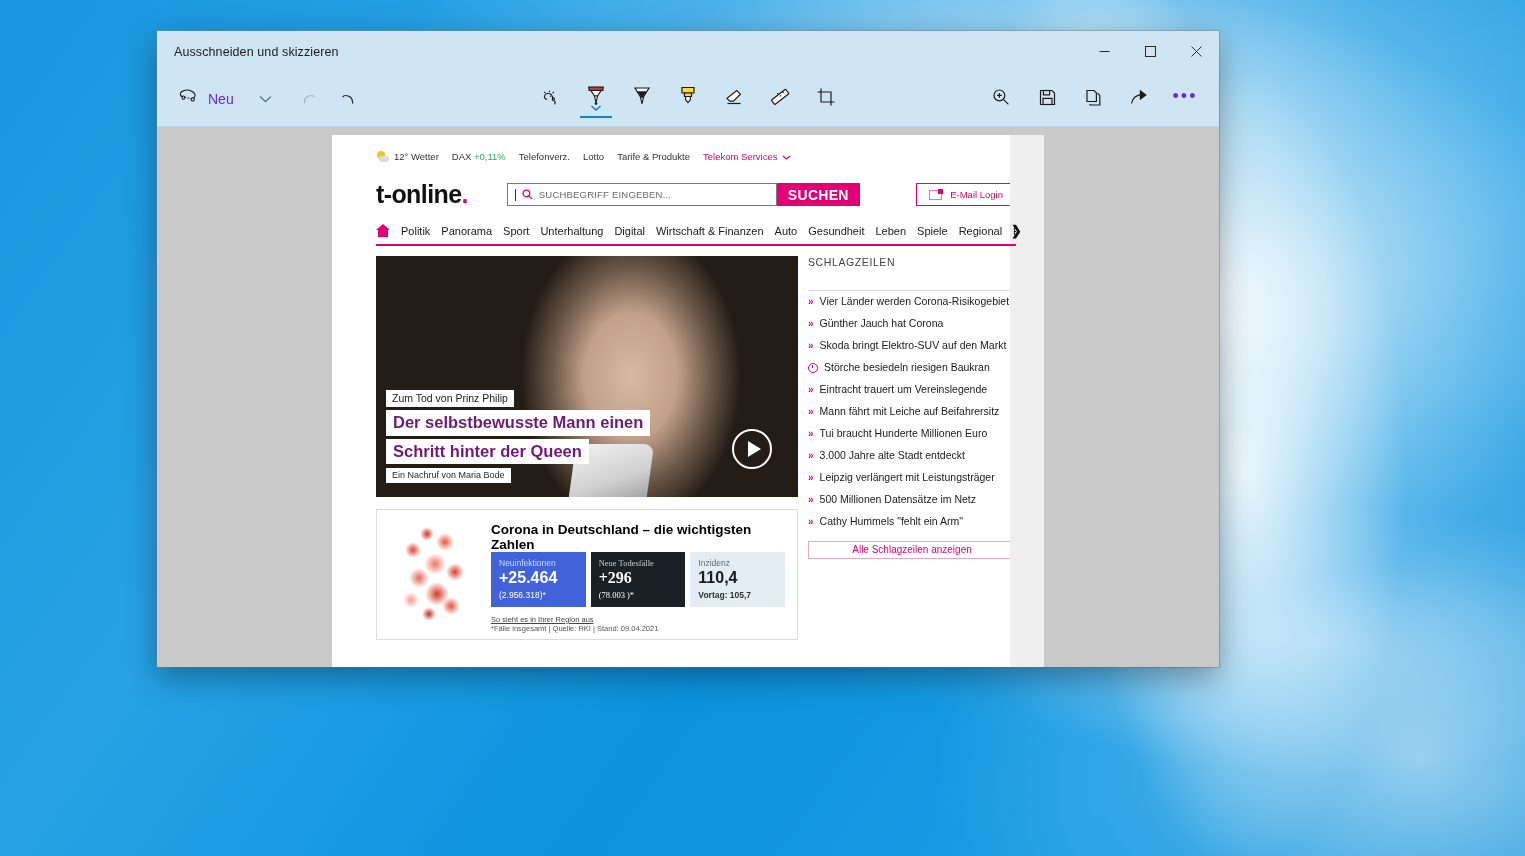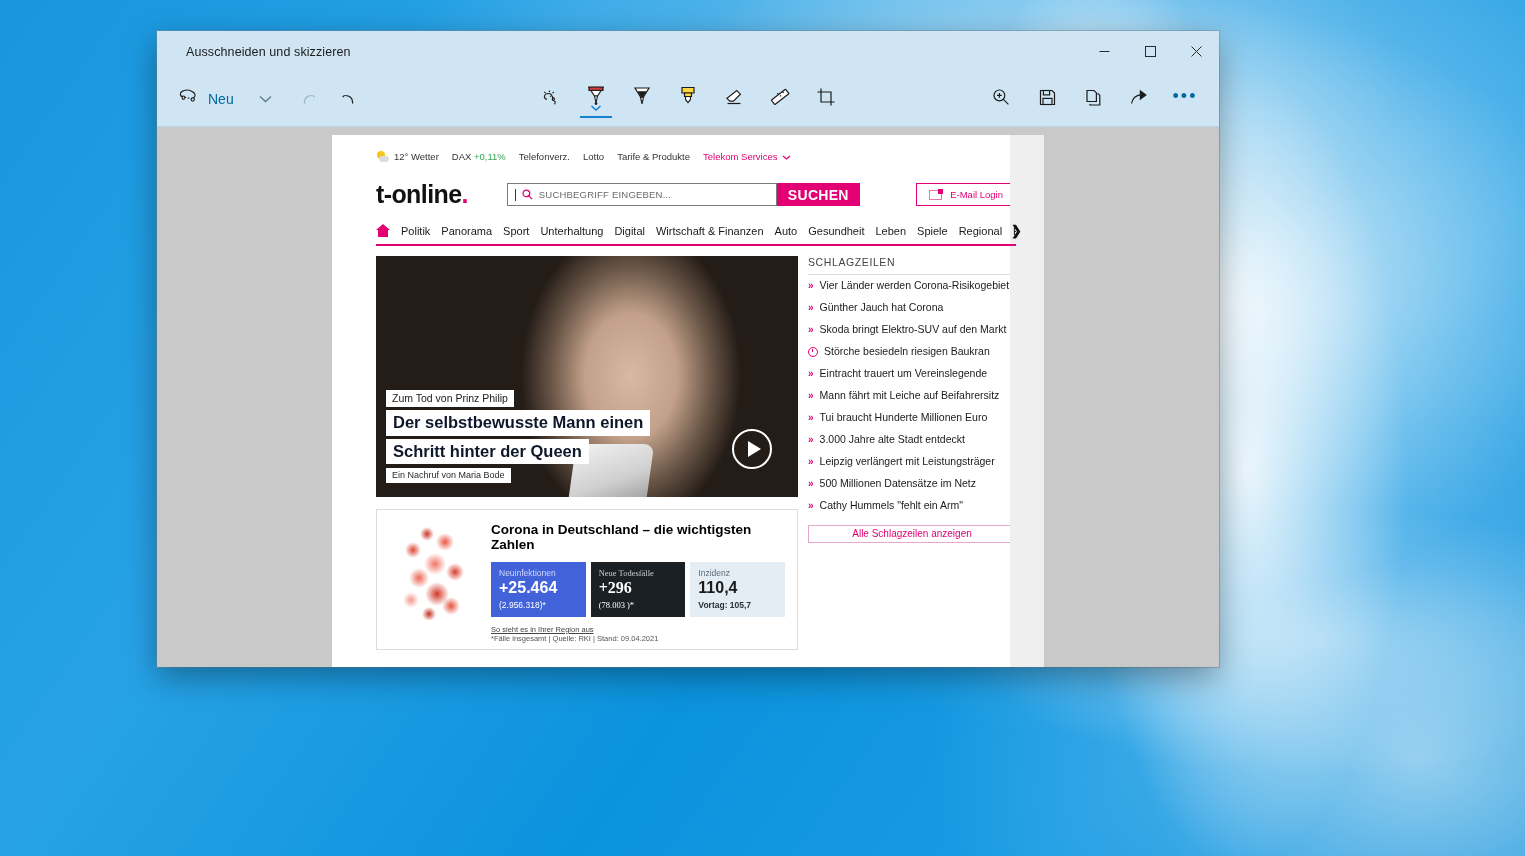--- a/index.html
+++ b/index.html
@@ -26,21 +26,21 @@
   
   .window {
     position: absolute; left: 157px; top: 31px;
     width: 1062px; height: 636px;
     background: #d6e9f5;
     box-shadow: 0 10px 30px rgba(0,0,0,0.35), 0 0 0 1px rgba(120,150,170,0.5);
     display: flex; flex-direction: column;
   }
   .titlebar {
     height: 41px; background: #cfe5f3;
-    display: flex; align-items: center; flex: none; padding-left: 12px;
+    display: flex; align-items: center; flex: none;
   }
   .title-text {
     margin-left: 17px; font-size: 12.5px; color: #1b1b1b; letter-spacing: 0.1px;
   }
   .title-spacer { flex: 1; }
   .win-btn {
     width: 46px; height: 41px; display: flex; align-items: center; justify-content: center;
     color: #2a2a2a;
   }
   .win-btn svg { display: block; }
@@ -51,21 +51,21 @@
     flex: none; position: relative; border-bottom: 1px solid #b8d5e7;
   }
   .tb-left { display: flex; align-items: center; padding-left: 12px; gap: 2px; }
   .tb-center {
     position: absolute; left: 50%; transform: translateX(-50%);
     display: flex; align-items: center; gap: 6px;
   }
   .tb-right { margin-left: auto; display: flex; align-items: center; padding-right: 14px; gap: 6px; }
   .tb-item {
     height: 40px; min-width: 40px; display: flex; align-items: center; justify-content: center;
-    color: #0369a1; position: relative; padding: 0 6px;
+    color: #6d28d9; position: relative; padding: 0 6px;
   }
   .tb-item.disabled { color: #9ab4c4; }
   .tb-new { gap: 8px; padding: 0 10px; }
   .tb-new .label { font-size: 14px; }
   .tb-item.selected::after {
     content: ""; position: absolute; left: 4px; right: 4px; bottom: 1px;
     height: 2px; background: #1782cd;
   }
   .tool-chevron {
     position: absolute; bottom: 4px; left: 50%; transform: translateX(-50%);
@@ -176,41 +176,41 @@
     content: ""; position: absolute; left: 196px; top: 188px; width: 78px; height: 60px;
     background: linear-gradient(160deg, #f2f2f2 0%, #cfcfcf 60%, #9a9a9a 100%);
     transform: skewX(-8deg); border-radius: 4px 10px 0 0;
   }
   .hero-cap { position: absolute; left: 10px; bottom: 14px; z-index: 3; }
   .kicker {
     display: inline-block; background: #fff; color: #1a1a1a; font-size: 10.5px;
     padding: 2px 6px 3px 6px;
   }
   .head-line {
-    display: block; background: #fff; color: #0f172a; font-size: 16.5px; font-weight: bold;
+    display: block; background: #fff; color: #701a75; font-size: 16.5px; font-weight: bold;
     padding: 3px 7px 4px 7px; margin-top: 3px; width: fit-content; line-height: 1.12;
   }
   .byline {
     display: inline-block; background: #fff; color: #2b2b2b; font-size: 9px;
     padding: 2px 6px 3px 6px; margin-top: 3px;
   }
   .play-btn {
     position: absolute; right: 26px; bottom: 28px; width: 40px; height: 40px;
     border: 2.5px solid #fff; border-radius: 50%; z-index: 3;
     display: flex; align-items: center; justify-content: center;
   }
   .play-btn::after {
     content: ""; width: 0; height: 0; margin-left: 4px;
     border-left: 13px solid #fff; border-top: 8px solid transparent; border-bottom: 8px solid transparent;
   }
 
   
   .side-title {
     font-size: 10.5px; color: #444; letter-spacing: 0.6px;
-    padding-bottom: 6px; border-bottom: 1px solid #dcdcdc;
+    padding-bottom: 22px; border-bottom: 1px solid #dcdcdc;
   }
   .hl-list { list-style: none; }
   .hl-item {
     display: flex; align-items: flex-start; gap: 6px;
     font-size: 10.5px; color: #1a1a1a; padding: 4px 0 4.5px 0; line-height: 1.25;
   }
   .chev { color: #e20074; font-weight: bold; font-size: 10px; flex: none; line-height: 1.35; }
   .clock {
     width: 10px; height: 10px; border: 1.4px solid #e20074; border-radius: 50%;
     position: relative; flex: none; margin-top: 1.5px;
@@ -244,21 +244,21 @@
       radial-gradient(circle 8px at 22px 80px, #ef9a8e 0%, rgba(239,154,142,0) 100%),
       radial-gradient(circle 9px at 62px 86px, #da5444 0%, rgba(218,84,68,0) 100%),
       radial-gradient(circle 7px at 40px 94px, #b83224 0%, rgba(184,50,36,0) 100%);
   }
   .map-clip {
     position: absolute; inset: 0;
     background: linear-gradient(180deg, rgba(255,255,255,0) 0%, rgba(255,255,255,0) 100%);
   }
   .corona-body { flex: 1; }
   .corona-title { font-size: 13.5px; font-weight: bold; color: #000000; margin-top: 2px; }
-  .stats { display: flex; gap: 5px; margin-top: 10px; }
+  .stats { display: flex; gap: 5px; }
   .stat { flex: 1; padding: 6px 8px 7px 8px; }
   .stat .lbl { font-size: 8.5px; }
   .stat .val { font-size: 16px; font-weight: bold; margin-top: 2px; line-height: 1.05; }
   .stat .sub { font-size: 8.5px; margin-top: 3px; }
   .stat.blue { background: #4162d8; color: #fff; }
   .stat.blue .lbl { color: #cfd9ff; }
   .stat.dark { background: #1b2025; color: #fff; font-family: Liberation Serif, serif; }
   .stat.dark .lbl { color: #c7ccd1; }
   .stat.light { background: #e4edf4; color: #1a1a1a; }
   .stat.light .lbl { color: #5d6b76; }

